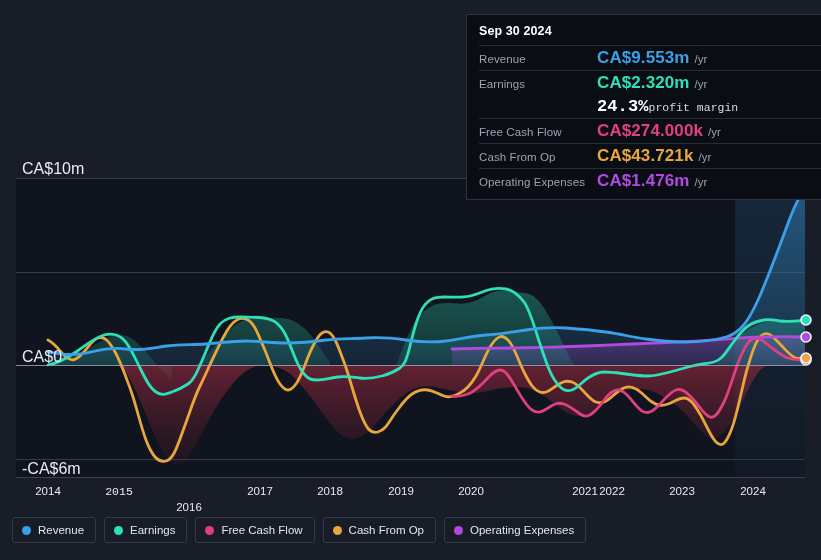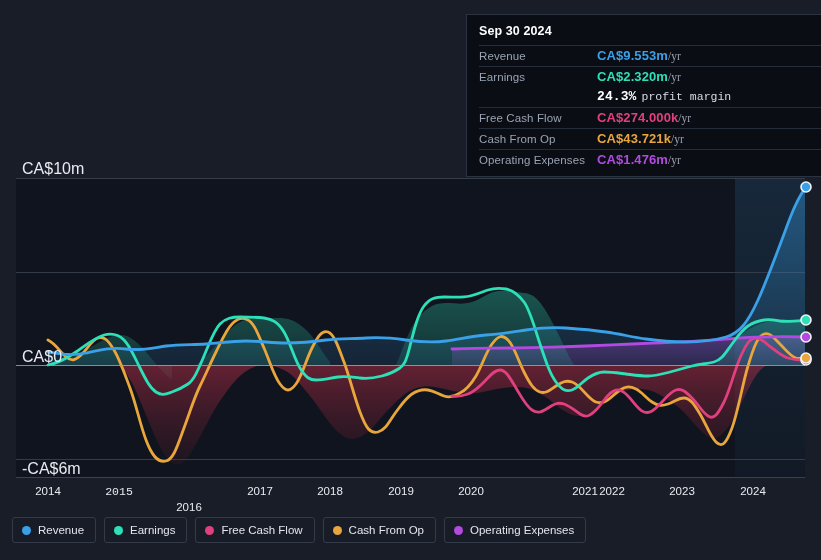--- a/index.html
+++ b/index.html
@@ -53,33 +53,32 @@
   }
   .tt-row.no-rule { border-top: none; font-family: Liberation Mono, monospace; }
   .tt-label {
     width: 118px;
     flex: 0 0 118px;
     font-size: 11.5px;
     color: #9aa3b2;
     letter-spacing: .1px;
   }
   .tt-val {
-    font-size: 13px;
+    font-size: 17px;
     font-weight: bold;
     letter-spacing: .1px;
   }
   .tt-unit {
     font-size: 11.5px;
     color: #9aa3b2;
-    font-family: Liberation Serif, serif;
+    margin-left: 5px;
   }
   .tt-sub {
     font-size: 11.5px;
     color: #d6dbe3;
-    margin-left: 5px;
     text-align: right;
   }
 
   
   .axis-label {
     position: absolute;
     font-size: 16px;
     color: #e8ebf0;
     white-space: nowrap;
   }

